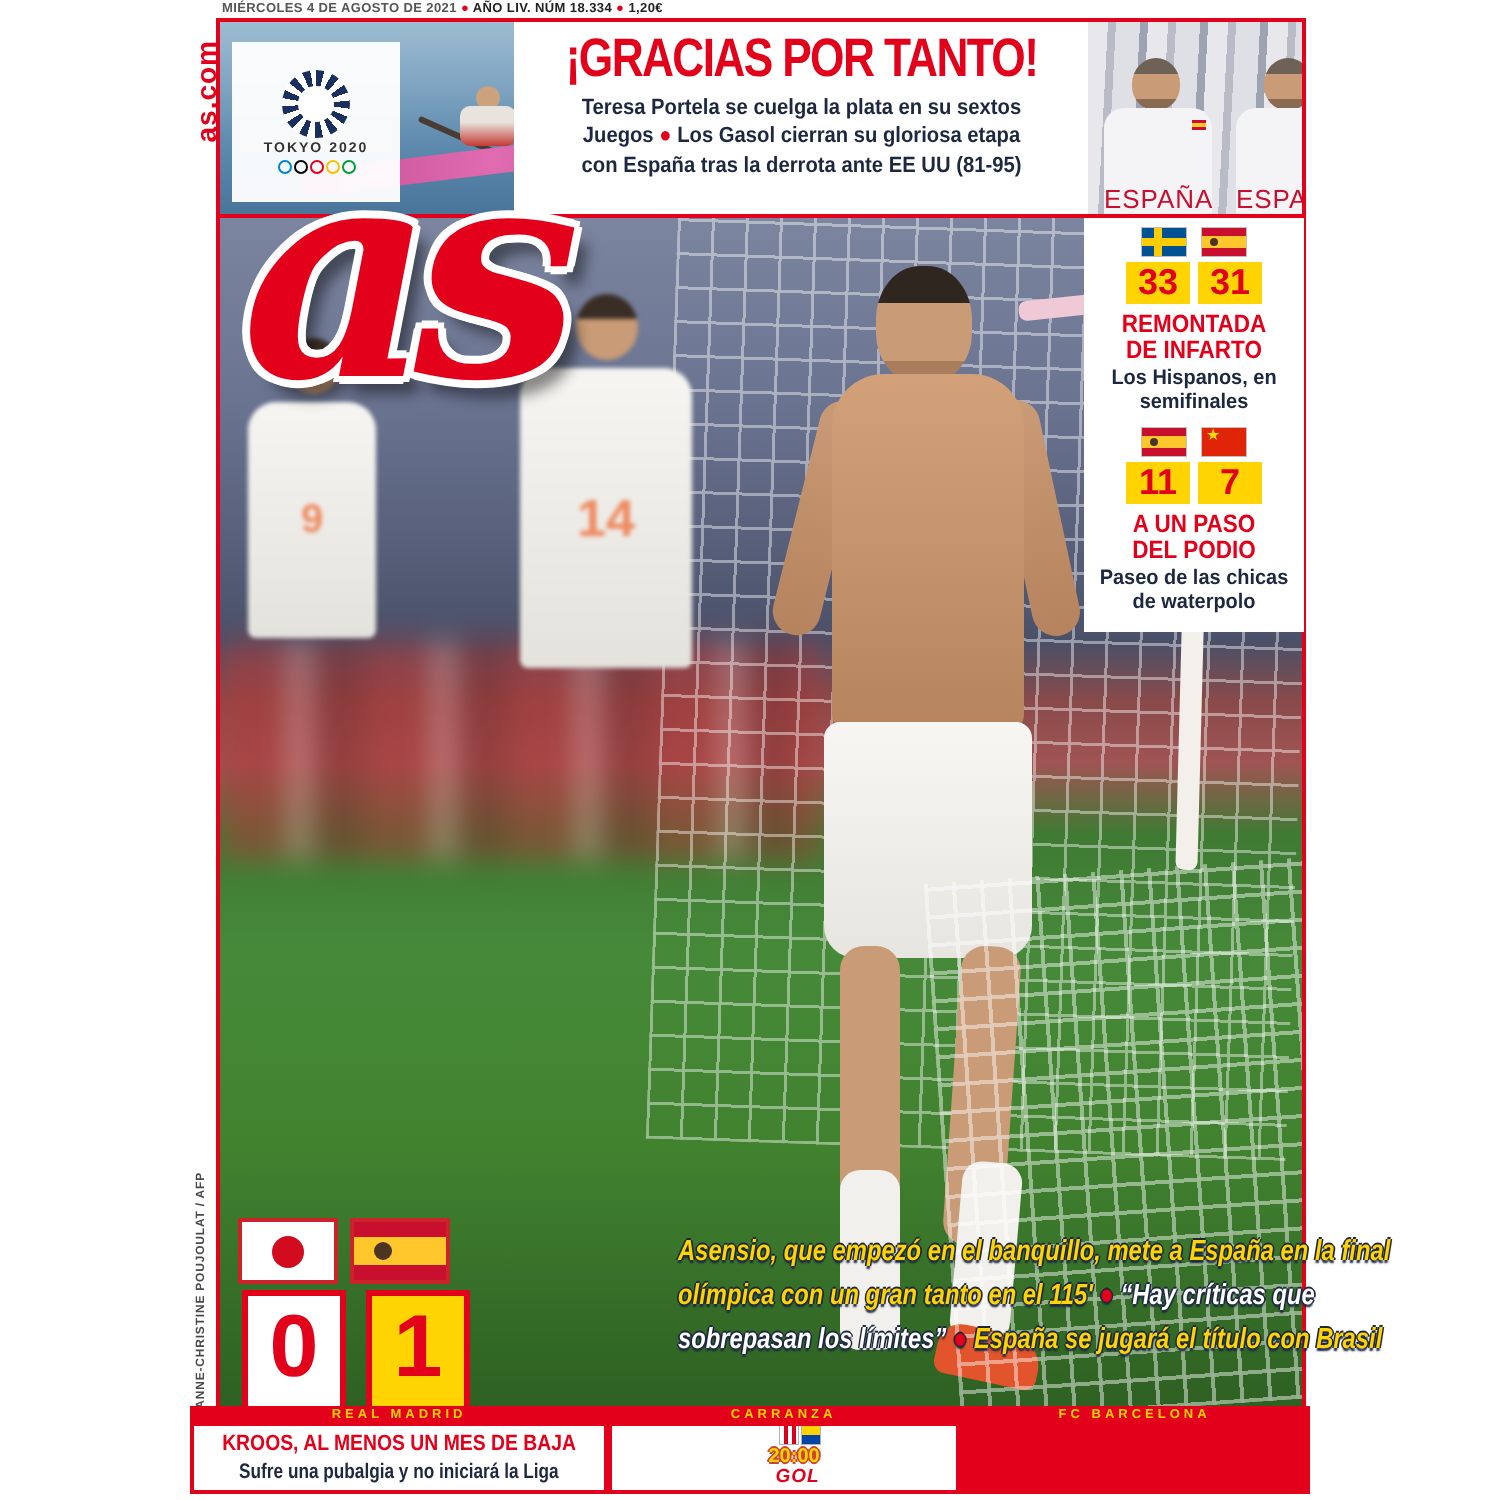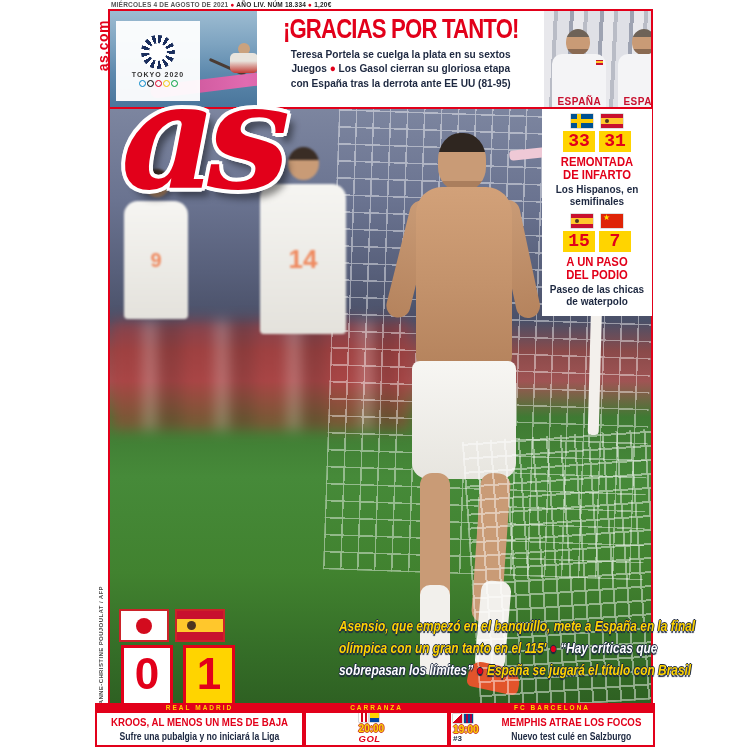--- a/index.html
+++ b/index.html
@@ -44,21 +44,21 @@
       transform:scaleX(.92);white-space:nowrap;}
   .banner-sub .bullet{color:#e2001a;}
   .gasols{width:138px;position:relative;overflow:hidden;
      background:repeating-linear-gradient(93deg,#e8e8ec 0 10px,#b9bcc6 10px 14px,#dfe0e6 14px 26px,#9ea3b2 26px 30px);}
   .gasol{position:absolute;bottom:0;width:58px;height:78px;}
   .gasol.one{left:6px;}  .gasol.two{left:72px;}
   .gasol .head{position:absolute;left:16px;top:0;width:24px;height:26px;border-radius:50% 50% 46% 46%;
       background:linear-gradient(180deg,#6e6257 0 30%,#c99b76 30% 78%,#8a6a52 78%);}
   .gasol .jersey{position:absolute;left:2px;top:25px;width:54px;height:53px;border-radius:10px 10px 0 0;
       background:#f4f4f6;display:flex;align-items:flex-end;justify-content:center;padding-bottom:6px;}
-  .gasol .jersey span{font-size:10px;font-weight:bold;color:#c8102e;letter-spacing:.5px;}
+  .gasol .jersey span{font-size:13px;font-weight:normal;color:#c8102e;letter-spacing:.5px;}
   .gasol .mini-flag{position:absolute;right:5px;top:31px;width:7px;height:5px;
       background:linear-gradient(180deg,#c8102e 0 30%,#ffc72c 30% 70%,#c8102e 70%);}
 
   
   .site-vertical{position:absolute;left:0px;top:20px;writing-mode:vertical-rl;transform:rotate(180deg);
       font-size:14px;font-weight:bold;color:#e2001a;letter-spacing:.5px;z-index:9;}
   .masthead{position:absolute;left:26px;top:62px;z-index:9;font-family:"DejaVu Serif",serif;
       font-style:italic;font-weight:bold;font-size:148px;line-height:1;color:#e2001a;letter-spacing:-10px;
       text-shadow:-4px 0 0 #fff,4px 0 0 #fff,0 -4px 0 #fff,0 4px 0 #fff,
                   -3px -3px 0 #fff,3px -3px 0 #fff,-3px 3px 0 #fff,3px 3px 0 #fff,
@@ -131,21 +131,21 @@
       linear-gradient(90deg,transparent 0 6px,#fecc00 6px 10px,transparent 10px),
       linear-gradient(0deg,transparent 0 5px,#fecc00 5px 9px,transparent 9px),#005293;}
   .flag.spain{background:linear-gradient(180deg,#c8102e 0 27%,#ffc72c 27% 73%,#c8102e 73%);}
   .flag.spain::after{content:"";position:absolute;left:4px;top:5px;width:4px;height:4px;
       border-radius:50%;background:#4d3420;}
   .flag.china{background:#df2407;}
   .flag.china::after{content:"★";position:absolute;left:2px;top:-1px;font-size:8px;color:#ffde00;}
   .flag.france{background:linear-gradient(90deg,#0055a4 0 34%,#fff 34% 66%,#ef4135 66%);}
   .score-row{display:flex;justify-content:center;gap:4px;margin:2px 0 4px;}
   .score-box{min-width:28px;padding:0 2px;height:21px;line-height:21px;background:#ffd400;
-      color:#e2001a;font-weight:bold;font-size:18px;font-family:Liberation Mono, monospace;}
+      color:#e2001a;font-weight:bold;font-size:18px;}
   .sb-time{color:#ffd400;font-weight:bold;font-size:15px;margin-top:2px;
       text-shadow:-1px 0 #1d2840,1px 0 #1d2840,0 -1px #1d2840,0 1px #1d2840,1px 1px #1d2840;}
   .tve{color:#2a3b9f;font-weight:bold;font-style:italic;font-size:14px;letter-spacing:-.5px;margin:1px 0 3px;}
   .sb-group{margin-top:6px;}
 
   
   .headline-main{position:absolute;left:0;top:519px;width:560px;text-align:center;z-index:7;
       font-weight:bold;font-size:91px;line-height:1;letter-spacing:-4px;color:#fcd20a;white-space:nowrap;
       -webkit-text-stroke:1.8px rgba(190,60,15,.9);
       text-shadow:0 4px 3px rgba(60,20,0,.45);}
@@ -179,21 +179,21 @@
   
   .bottom{position:absolute;left:0;top:703px;width:560px;height:44px;background:#e2001a;display:flex;z-index:9;}
   .sec{flex:1;display:flex;flex-direction:column;}
   .sec .tab{height:10px;line-height:10px;text-align:center;font-size:6.5px;font-weight:bold;
       color:#ffd400;letter-spacing:2px;}
   .sec .box{flex:1;background:#fff;margin:0 2px 2px;display:flex;align-items:center;
       justify-content:center;gap:3px;padding:1px 2px;overflow:hidden;}
   .sec .texts{display:flex;flex-direction:column;align-items:center;justify-content:center;}
   .sec .hl{color:#e2001a;font-weight:bold;font-size:11px;white-space:nowrap;transform:scaleX(.88);line-height:1.25;}
   .sec .sub{color:#1d2840;font-weight:bold;font-size:10.5px;white-space:nowrap;transform:scaleX(.82);line-height:1.2;}
-  .mini{width:36px;display:flex;flex-direction:column;align-items:flex-start;line-height:1.1;}
+  .mini{width:36px;display:flex;flex-direction:column;align-items:flex-end;line-height:1.1;}
   .crests{display:flex;gap:2px;margin-bottom:1px;}
   .crest{width:9px;height:9px;box-shadow:0 0 0 .5px rgba(0,0,0,.3);}
   .crest.atletico{background:repeating-linear-gradient(90deg,#fff 0 2px,#d6001c 2px 4px);}
   .crest.cadiz{background:linear-gradient(180deg,#ffd400 0 50%,#0045a5 50%);}
   .crest.salzburg{background:linear-gradient(135deg,#fff 0 45%,#d6001c 45%);}
   .crest.barcelona{background:repeating-linear-gradient(90deg,#004d98 0 2px,#a50044 2px 4px);}
   .mini .time{font-weight:bold;font-size:10px;color:#ffd400;
       text-shadow:-1px 0 #c43,1px 0 #c43,0 -1px #c43,0 1px #c43;}
   .mini .chan-gol{color:#e2001a;font-weight:bold;font-style:italic;font-size:9.5px;letter-spacing:.5px;}
   .mini .chan-dark{color:#1d2840;font-weight:bold;font-size:8px;}
@@ -316,21 +316,21 @@
       <div class="sb-title">DE INFARTO</div>
       <div class="sb-sub">Los Hispanos, en semifinales</div>
     </div>
 
     <div class="sb-group">
       <div class="flag-row">
         <span class="flag spain"></span>
         <span class="flag china"></span>
       </div>
       <div class="score-row">
-        <span class="score-box">15</span>
+        <span class="score-box">11</span>
         <span class="score-box">7</span>
       </div>
       <div class="sb-title">A UN PASO</div>
       <div class="sb-title">DEL PODIO</div>
       <div class="sb-sub">Paseo de las chicas de waterpolo</div>
     </div>
 
   </div>
 
 
@@ -382,30 +382,16 @@
             <span class="crest cadiz"></span>
           </div>
           <div class="time">20:00</div>
           <div class="chan-gol">GOL</div>
         </div>
       </div>
     </div>
 
     <div class="sec">
       <div class="tab">FC BARCELONA</div>
-      <div class="box">
-        <div class="mini">
-          <div class="crests">
-            <span class="crest salzburg"></span>
-            <span class="crest barcelona"></span>
-          </div>
-          <div class="time">19:00</div>
-          <div class="chan-dark">#3</div>
-        </div>
-        <div class="texts">
-          <div class="hl">MEMPHIS ATRAE LOS FOCOS</div>
-          <div class="sub">Nuevo test culé en Salzburgo</div>
-        </div>
-      </div>
     </div>
   </div>
 
 </div>
 
 </body></html>

